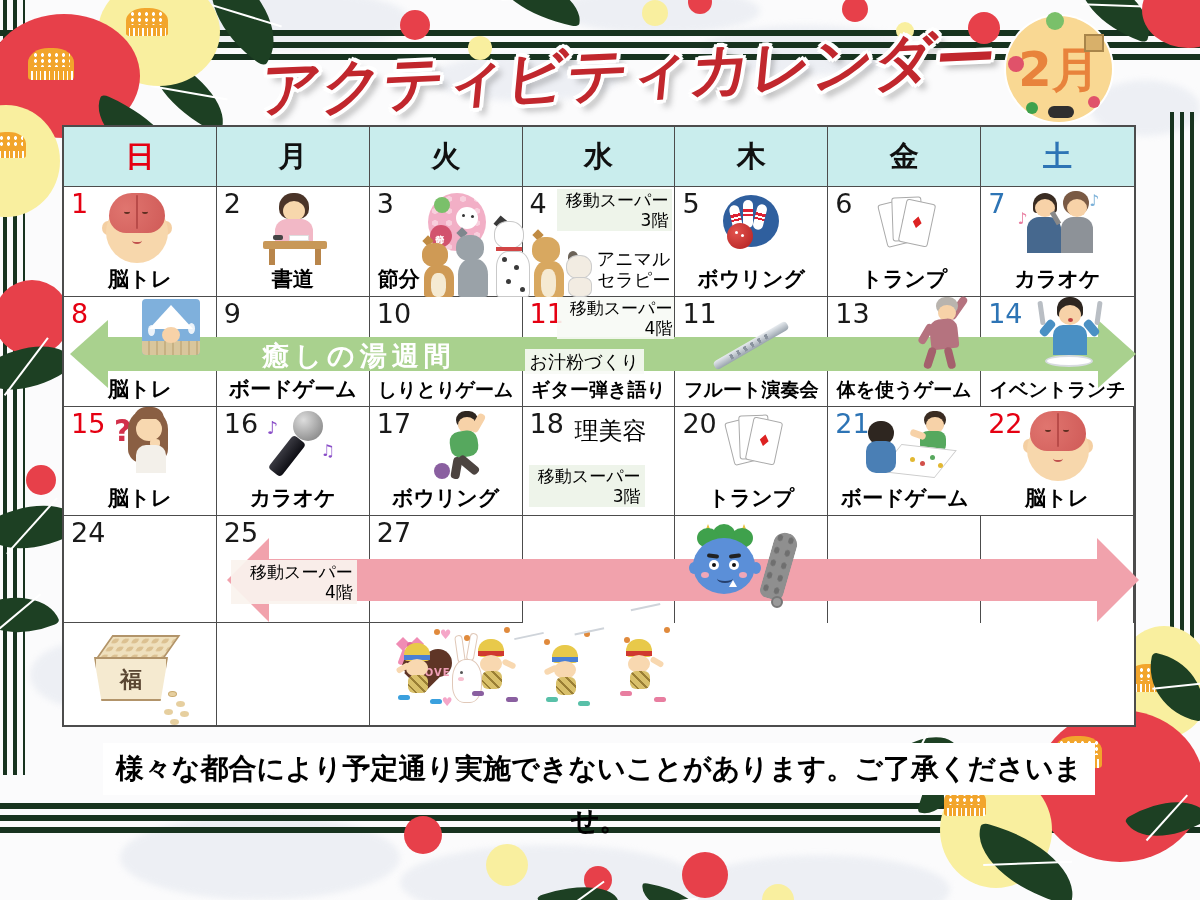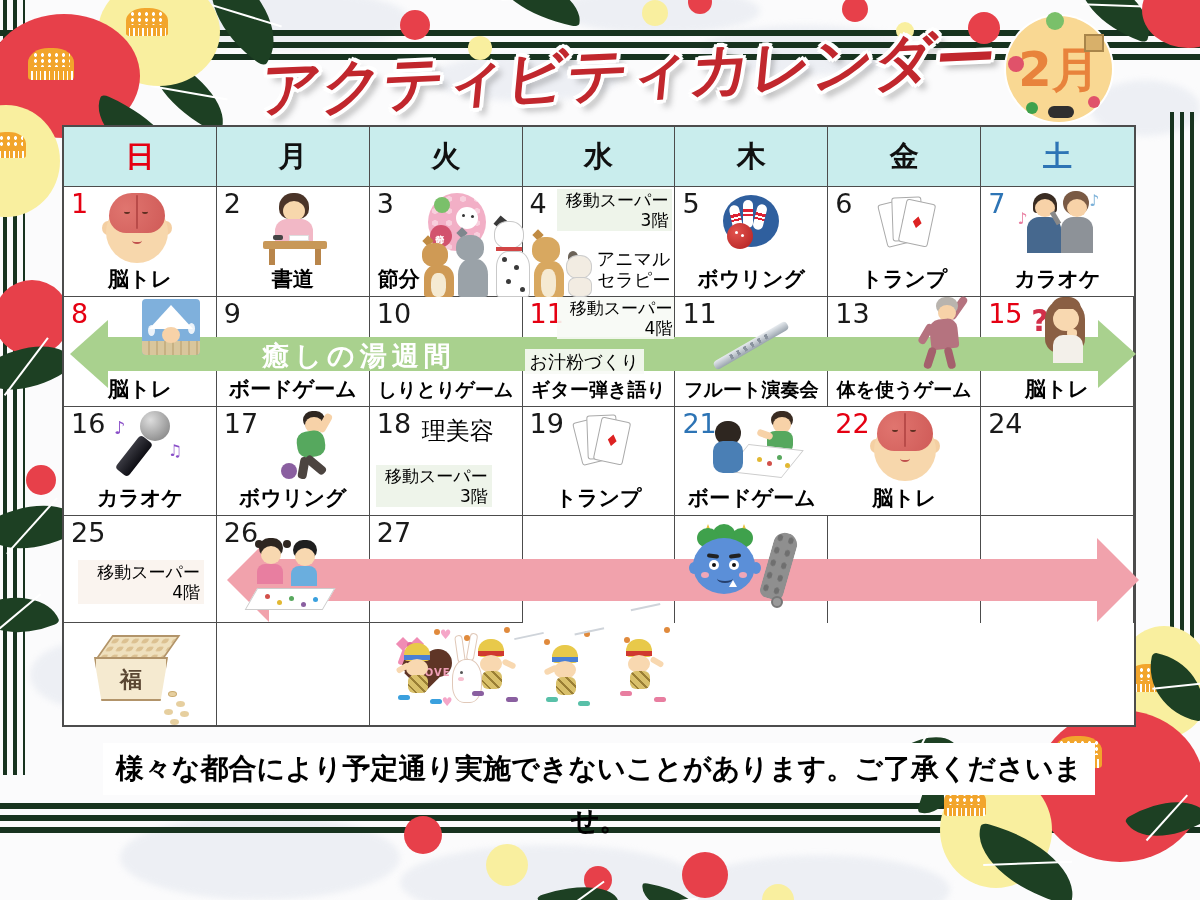--- a/index.html
+++ b/index.html
@@ -276,20 +276,35 @@
       <i style="left:44px;top:-2px;width:8px;height:26px;background:#b5737f;transform:rotate(35deg);border-radius:4px"></i>
       <i style="left:26px;top:0;width:22px;height:18px;background:#b9b4ae;border-radius:10px"></i>
       <i style="left:28px;top:8px;width:18px;height:16px;background:#f7d2a8;border-radius:50%"></i>
       <i style="left:12px;top:26px;width:8px;height:22px;background:#b5737f;transform:rotate(30deg);border-radius:4px"></i>
       <i style="left:20px;top:22px;width:28px;height:30px;background:#b5737f;border-radius:10px 10px 4px 4px;transform:rotate(-6deg)"></i>
       <i style="left:16px;top:50px;width:8px;height:22px;background:#a4606c;transform:rotate(18deg);border-radius:4px"></i>
       <i style="left:36px;top:50px;width:8px;height:22px;background:#a4606c;transform:rotate(-14deg);border-radius:4px"></i>
     </div>
     <span class="label sm">体を使うゲーム</span>
   </div>
+  <div class="cell lastcol">
+    <span class="num bl">14</span>
+    <div class="ic" style="left:56px;top:0;width:68px;height:76px">
+      <i style="left:2px;top:4px;width:5px;height:24px;background:#b9bec4;border-radius:2px;transform:rotate(-8deg)"></i>
+      <i style="right:4px;top:4px;width:5px;height:24px;background:#b9bec4;border-radius:2px;transform:rotate(8deg)"></i>
+      <i style="left:6px;top:22px;width:9px;height:18px;background:#4a90c4;transform:rotate(40deg);border-radius:4px"></i>
+      <i style="left:50px;top:22px;width:9px;height:18px;background:#4a90c4;transform:rotate(-40deg);border-radius:4px"></i>
+      <i style="left:20px;top:0;width:26px;height:20px;background:#2e2620;border-radius:12px 12px 4px 4px"></i>
+      <i style="left:22px;top:8px;width:22px;height:20px;background:#f7d2a8;border-radius:50%"></i>
+      <i style="left:31px;top:21px;width:5px;height:4px;background:#c04040;border-radius:50%"></i>
+      <i style="left:16px;top:28px;width:34px;height:30px;background:#4a90c4;border-radius:10px 10px 0 0"></i>
+      <i style="left:8px;top:58px;width:48px;height:12px;background:#fff;border:2px solid #d7dbe0;border-radius:50%"></i>
+    </div>
+    <span class="label sm">イベントランチ</span>
+  </div>
 
   <div class="cell">
     <span class="num rd">15</span>
     <div class="ic" style="left:58px;top:0;width:66px;height:76px">
       <b style="left:-8px;top:6px;color:#d2304a;font-size:30px">?</b>
       <i style="left:6px;top:2px;width:40px;height:54px;background:#8a5f43;border-radius:20px 20px 14px 14px"></i>
       <i style="left:14px;top:10px;width:26px;height:24px;background:#f8d8b0;border-radius:50%"></i>
       <i style="left:12px;top:0;width:30px;height:12px;background:#8a5f43;border-radius:12px 12px 0 0"></i>
       <i style="left:28px;top:32px;width:10px;height:8px;background:#f8d8b0;border-radius:40%"></i>
       <i style="left:14px;top:38px;width:30px;height:28px;background:#f3f0ea;border-radius:10px 10px 0 0"></i>
@@ -323,21 +338,21 @@
     <span class="num">18</span>
     <div class="tbox" style="left:52px;top:10px;font-size:24px">
       <span>理美容</span>
     </div>
     <div class="tbox lt" style="left:6px;bottom:8px;width:116px;font-size:17px">
       <span>移動スーパー</span><br>
       <span>3階</span>
     </div>
   </div>
   <div class="cell">
-    <span class="num">19</span>
+    <span class="num">20</span>
     <div class="ic" style="left:52px;top:6px;width:56px;height:64px">
       <i style="left:2px;top:6px;width:30px;height:44px;background:#fff;border:1.5px solid #aaa;border-radius:3px;transform:rotate(-14deg)"></i>
       <i style="left:12px;top:2px;width:30px;height:44px;background:#fff;border:1.5px solid #aaa;border-radius:3px;transform:rotate(-2deg);color:#d22;font-size:12px;text-align:center;line-height:42px">♦</i>
       <i style="left:22px;top:6px;width:30px;height:44px;background:#fff;border:1.5px solid #aaa;border-radius:3px;transform:rotate(12deg);color:#d22;font-size:16px;text-align:center;line-height:42px">♦</i>
     </div>
     <span class="label">トランプ</span>
   </div>
   <div class="cell lastcol">
     <span class="num bl">21</span>
     <div class="ic" style="left:40px;top:4px;width:86px;height:72px">
@@ -368,34 +383,20 @@
     <span class="label">脳トレ</span>
   </div>
   <div class="cell">
     <span class="num">24</span>
   </div>
   <div class="cell">
     <span class="num">25</span>
     <div class="tbox" style="left:14px;top:44px;width:126px;font-size:17px;background:rgba(250,243,238,.92);padding:2px 4px">
       <span>移動スーパー</span><br>
       <span>4階</span>
-    </div>
-  </div>
-  <div class="cell">
-    <span class="num">26</span>
-    <div class="ic" style="left:34px;top:22px;width:82px;height:82px">
-      <i style="left:4px;top:2px;width:8px;height:8px;border-radius:50%;background:#2e2620;box-shadow:28px 0 0 #2e2620"></i>
-      <i style="left:8px;top:0;width:24px;height:20px;background:#2e2620;border-radius:10px"></i>
-      <i style="left:10px;top:8px;width:20px;height:18px;background:#f8d8b0;border-radius:50%"></i>
-      <i style="left:6px;top:26px;width:26px;height:20px;background:#e87ea0;border-radius:8px 8px 0 0"></i>
-      <i style="left:42px;top:2px;width:24px;height:20px;background:#1f1f1f;border-radius:10px"></i>
-      <i style="left:44px;top:10px;width:20px;height:18px;background:#f8d8b0;border-radius:50%"></i>
-      <i style="left:40px;top:28px;width:26px;height:20px;background:#6aaede;border-radius:8px 8px 0 0"></i>
-      <i style="left:0;top:50px;width:78px;height:22px;background:#fff;border:1.5px solid #ccc;transform:skewX(-30deg)"></i>
-      <i style="left:14px;top:56px;width:5px;height:5px;border-radius:50%;background:#d2504a;box-shadow:12px 6px 0 #e2b832,24px 2px 0 #58a85e,36px 8px 0 #8a5fa0,48px 3px 0 #3aa0de"></i>
     </div>
   </div>
   <div class="cell">
     <span class="num">27</span>
   </div>
 
   <div class="cell lastrow"></div>
   <div class="cell lastrow">
     <div class="ic" style="left:18px;top:12px;width:130px;height:86px">
       <i style="left:10px;top:-4px;width:0;height:0;border-left:5px solid transparent;border-right:5px solid transparent;border-bottom:13px solid #e8c23c"></i>

